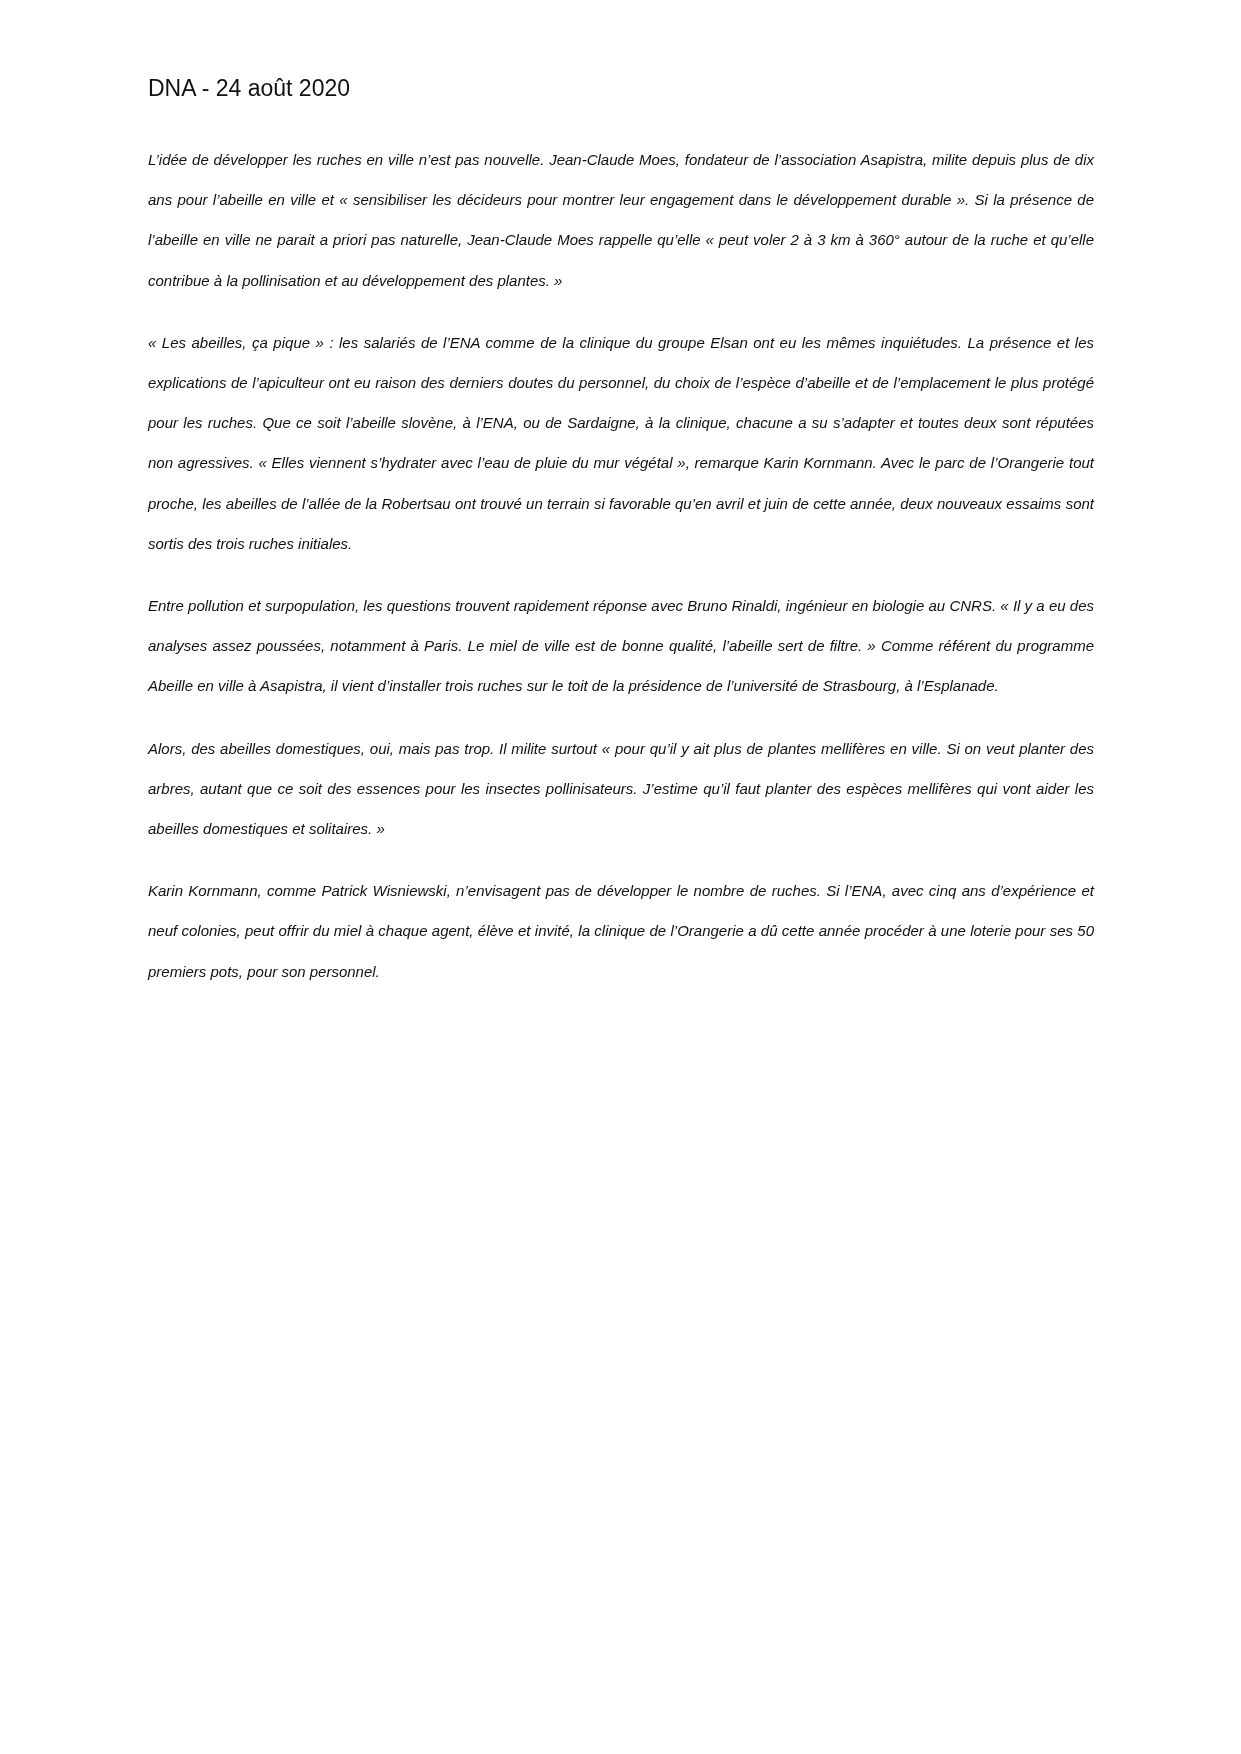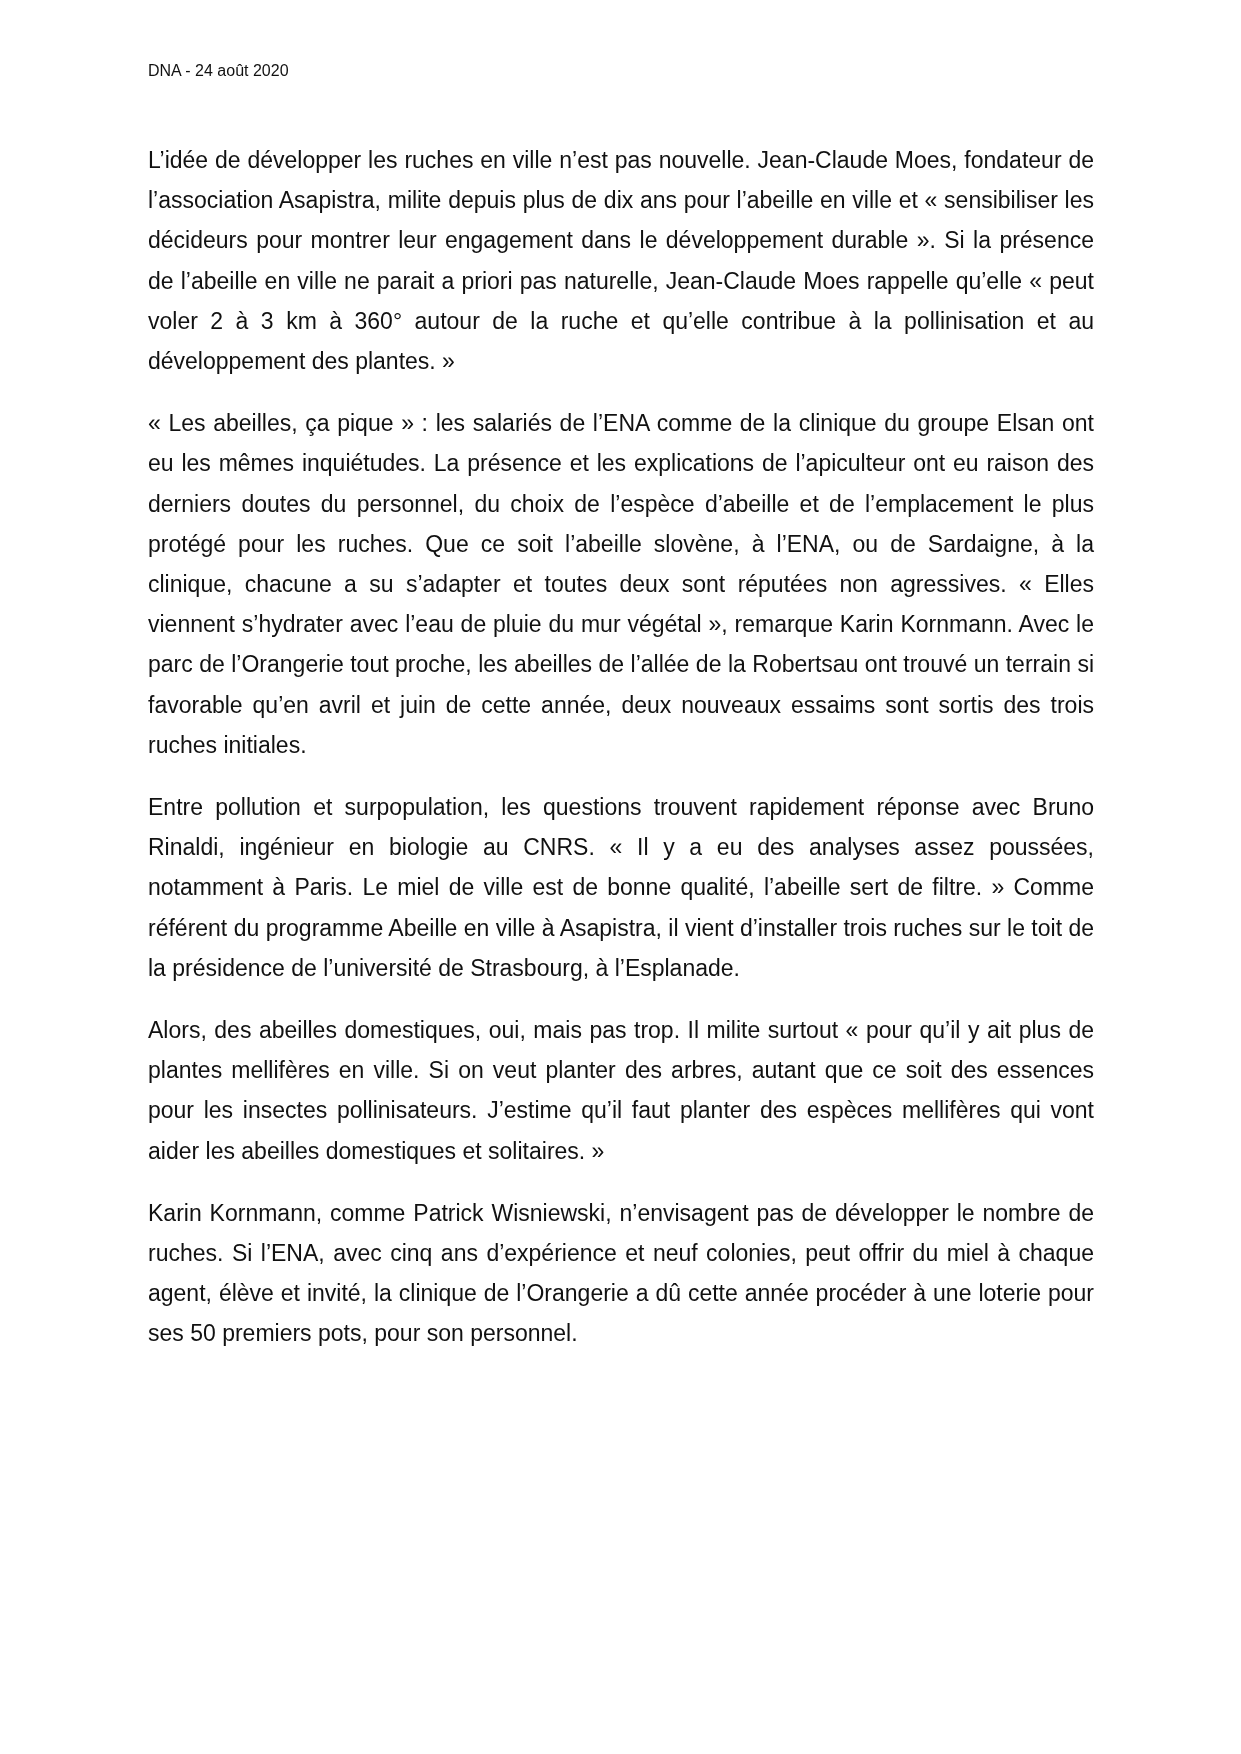--- a/index.html
+++ b/index.html
@@ -16,39 +16,40 @@
       color: #111111;
     }
     .page {
       position: absolute;
       left: 148px;
       top: 0;
       width: 946px;
     }
     .header {
       position: absolute;
-      top: 56px;
+      top: 73px;
       left: 0;
-      font-size: 16px;
+      font-size: 23px;
       line-height: 30px;
       white-space: nowrap;
     }
     .body {
       position: absolute;
       top: 140px;
       left: 0;
       width: 946px;
     }
     .para {
       margin: 0 0 22px 0;
-      font-size: 23px;
+      font-size: 15px;
       line-height: 40.2px;
       text-align: justify;
       text-justify: inter-word;
       letter-spacing: 0px;
+      font-style: italic;
     }
     .para.p1 { margin-top: 0; }
   </style>
 </head>
 <body>
 
 <div class="page">
   <div class="header">DNA - 24 août 2020</div>
   <div class="body">
     <p class="para p1">L’idée de développer les ruches en ville n’est pas nouvelle. Jean-Claude Moes, fondateur de l’association Asapistra, milite depuis plus de dix ans pour l’abeille en ville et « sensibiliser les décideurs pour montrer leur engagement dans le développement durable ». Si la présence de l’abeille en ville ne parait a priori pas naturelle, Jean-Claude Moes rappelle qu’elle « peut voler 2 à 3 km à 360° autour de la ruche et qu’elle contribue à la pollinisation et au développement des plantes. »</p>

